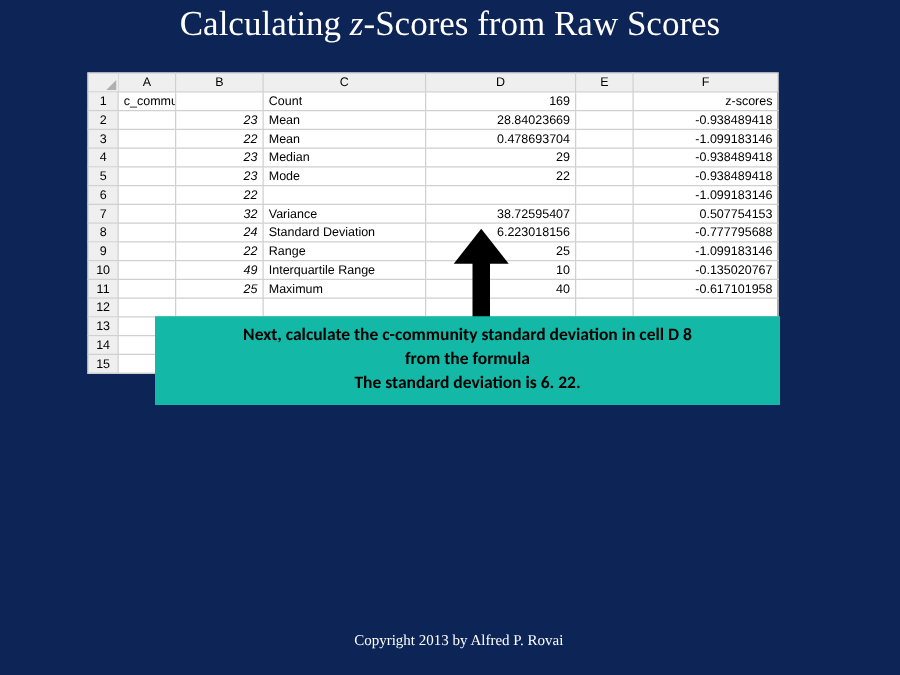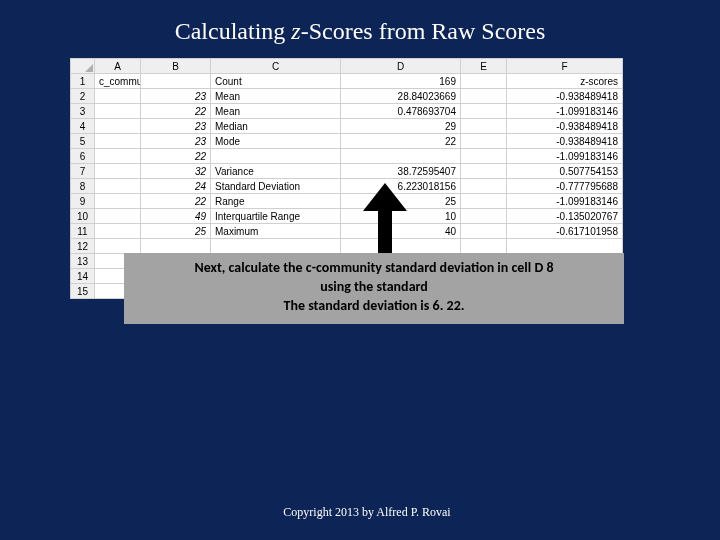--- a/index.html
+++ b/index.html
@@ -4,23 +4,23 @@
 <style>
   * { box-sizing: border-box; margin: 0; padding: 0; }
   html, body { width: 720px; height: 540px; }
   body {
     background: #0d2456;
     font-family: Georgia, 'Times New Roman', serif;
     position: relative;
   }
   .title {
     color: #fff;
-    font-size: 24px;
-    text-align: center;
-    padding-top: 18px;
+    font-size: 28px;
+    text-align: center;
+    padding-top: 4px;
     font-weight: normal;
   }
   .title .z { font-style: italic; }
 
   .sheet {
     position: absolute;
     top: 58px;
     left: 70px;
     width: 552px;
     background: #fff;
@@ -95,21 +95,21 @@
     height: 46px;
     background: #000;
     z-index: 5;
   }
 
   .caption {
     position: absolute;
     top: 253px;
     left: 124px;
     width: 500px;
-    background: #a3a3a3;
+    background: #14b8a6;
     color: #000;
     font-family: Calibri, Arial, sans-serif;
     font-size: 14px;
     font-weight: bold;
     text-align: center;
     padding: 6px 10px 8px 10px;
     line-height: 1.35;
     z-index: 6;
   }
 
@@ -290,17 +290,17 @@
         </tr>
       </tbody>
   </table>
 </div>
 
 <div class="arrow"></div>
 <div class="arrow-stem"></div>
 
 <div class="caption">
   <div>Next, calculate the c-community standard deviation in cell D 8</div>
-  <div>using the standard</div>
+  <div>from the formula</div>
   <div>The standard deviation is 6. 22.</div>
 </div>
 
 <div class="copyright">Copyright 2013 by Alfred P. Rovai</div>
 
 </body></html>

